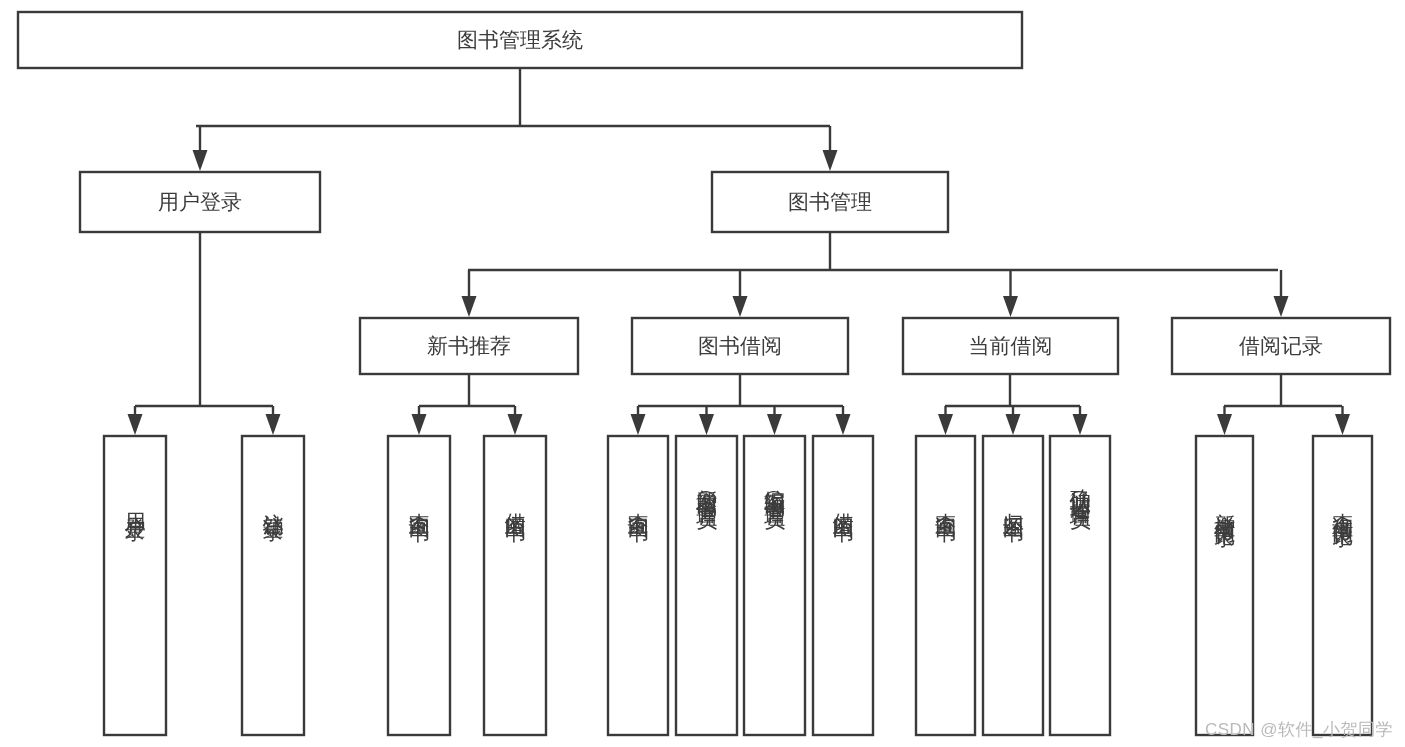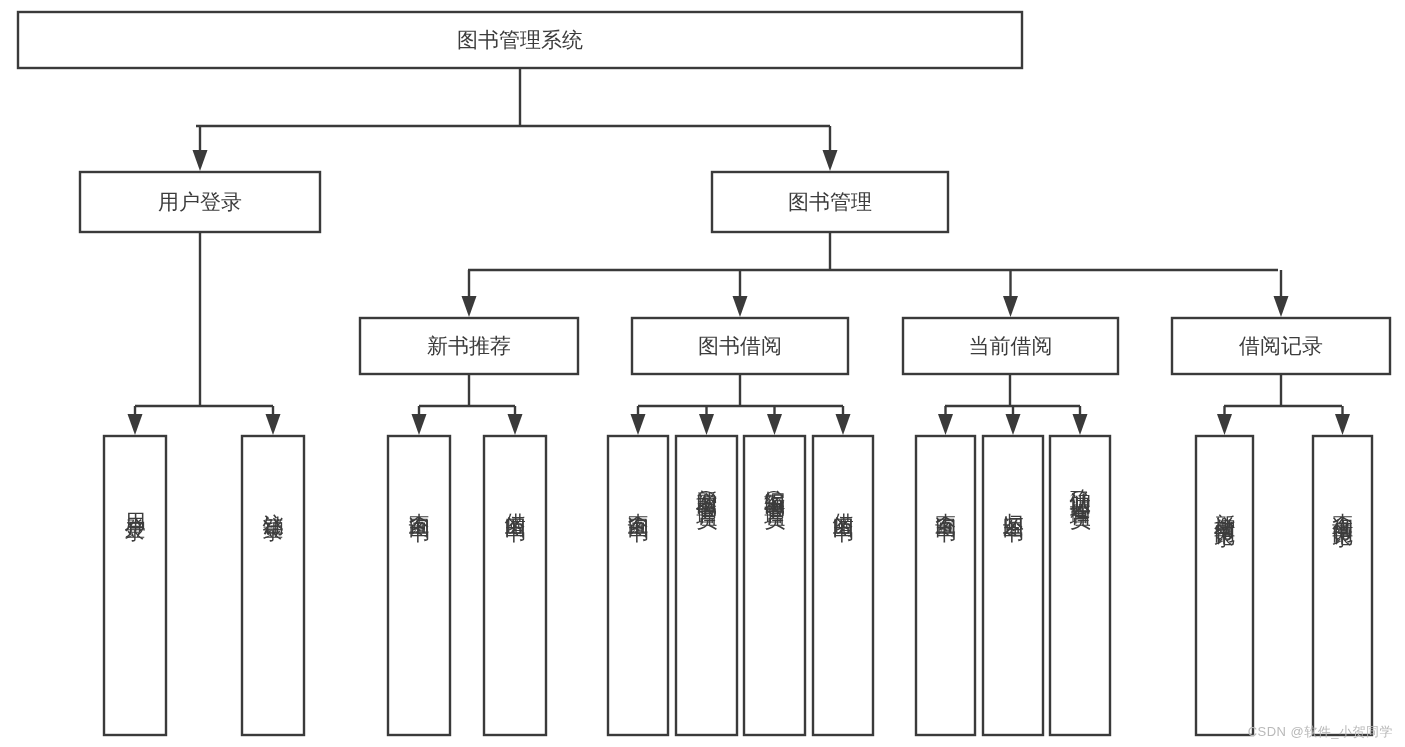--- a/index.html
+++ b/index.html
@@ -64,21 +64,21 @@
     line-height: 1.08;
     letter-spacing: 3px;
     color: #3c3c3c;
     white-space: nowrap;
   }
   .watermark {
     position: absolute;
     right: 12px;
     bottom: 6px;
     font-family: "Liberation Sans", "DejaVu Sans", sans-serif;
-    font-size: 13px;
+    font-size: 17px;
     color: #b9b9b9;
     letter-spacing: 0.5px;
     white-space: nowrap;
   }
 </style>
 </head>
 <body>
 
 <div id="diagram-root">
 

